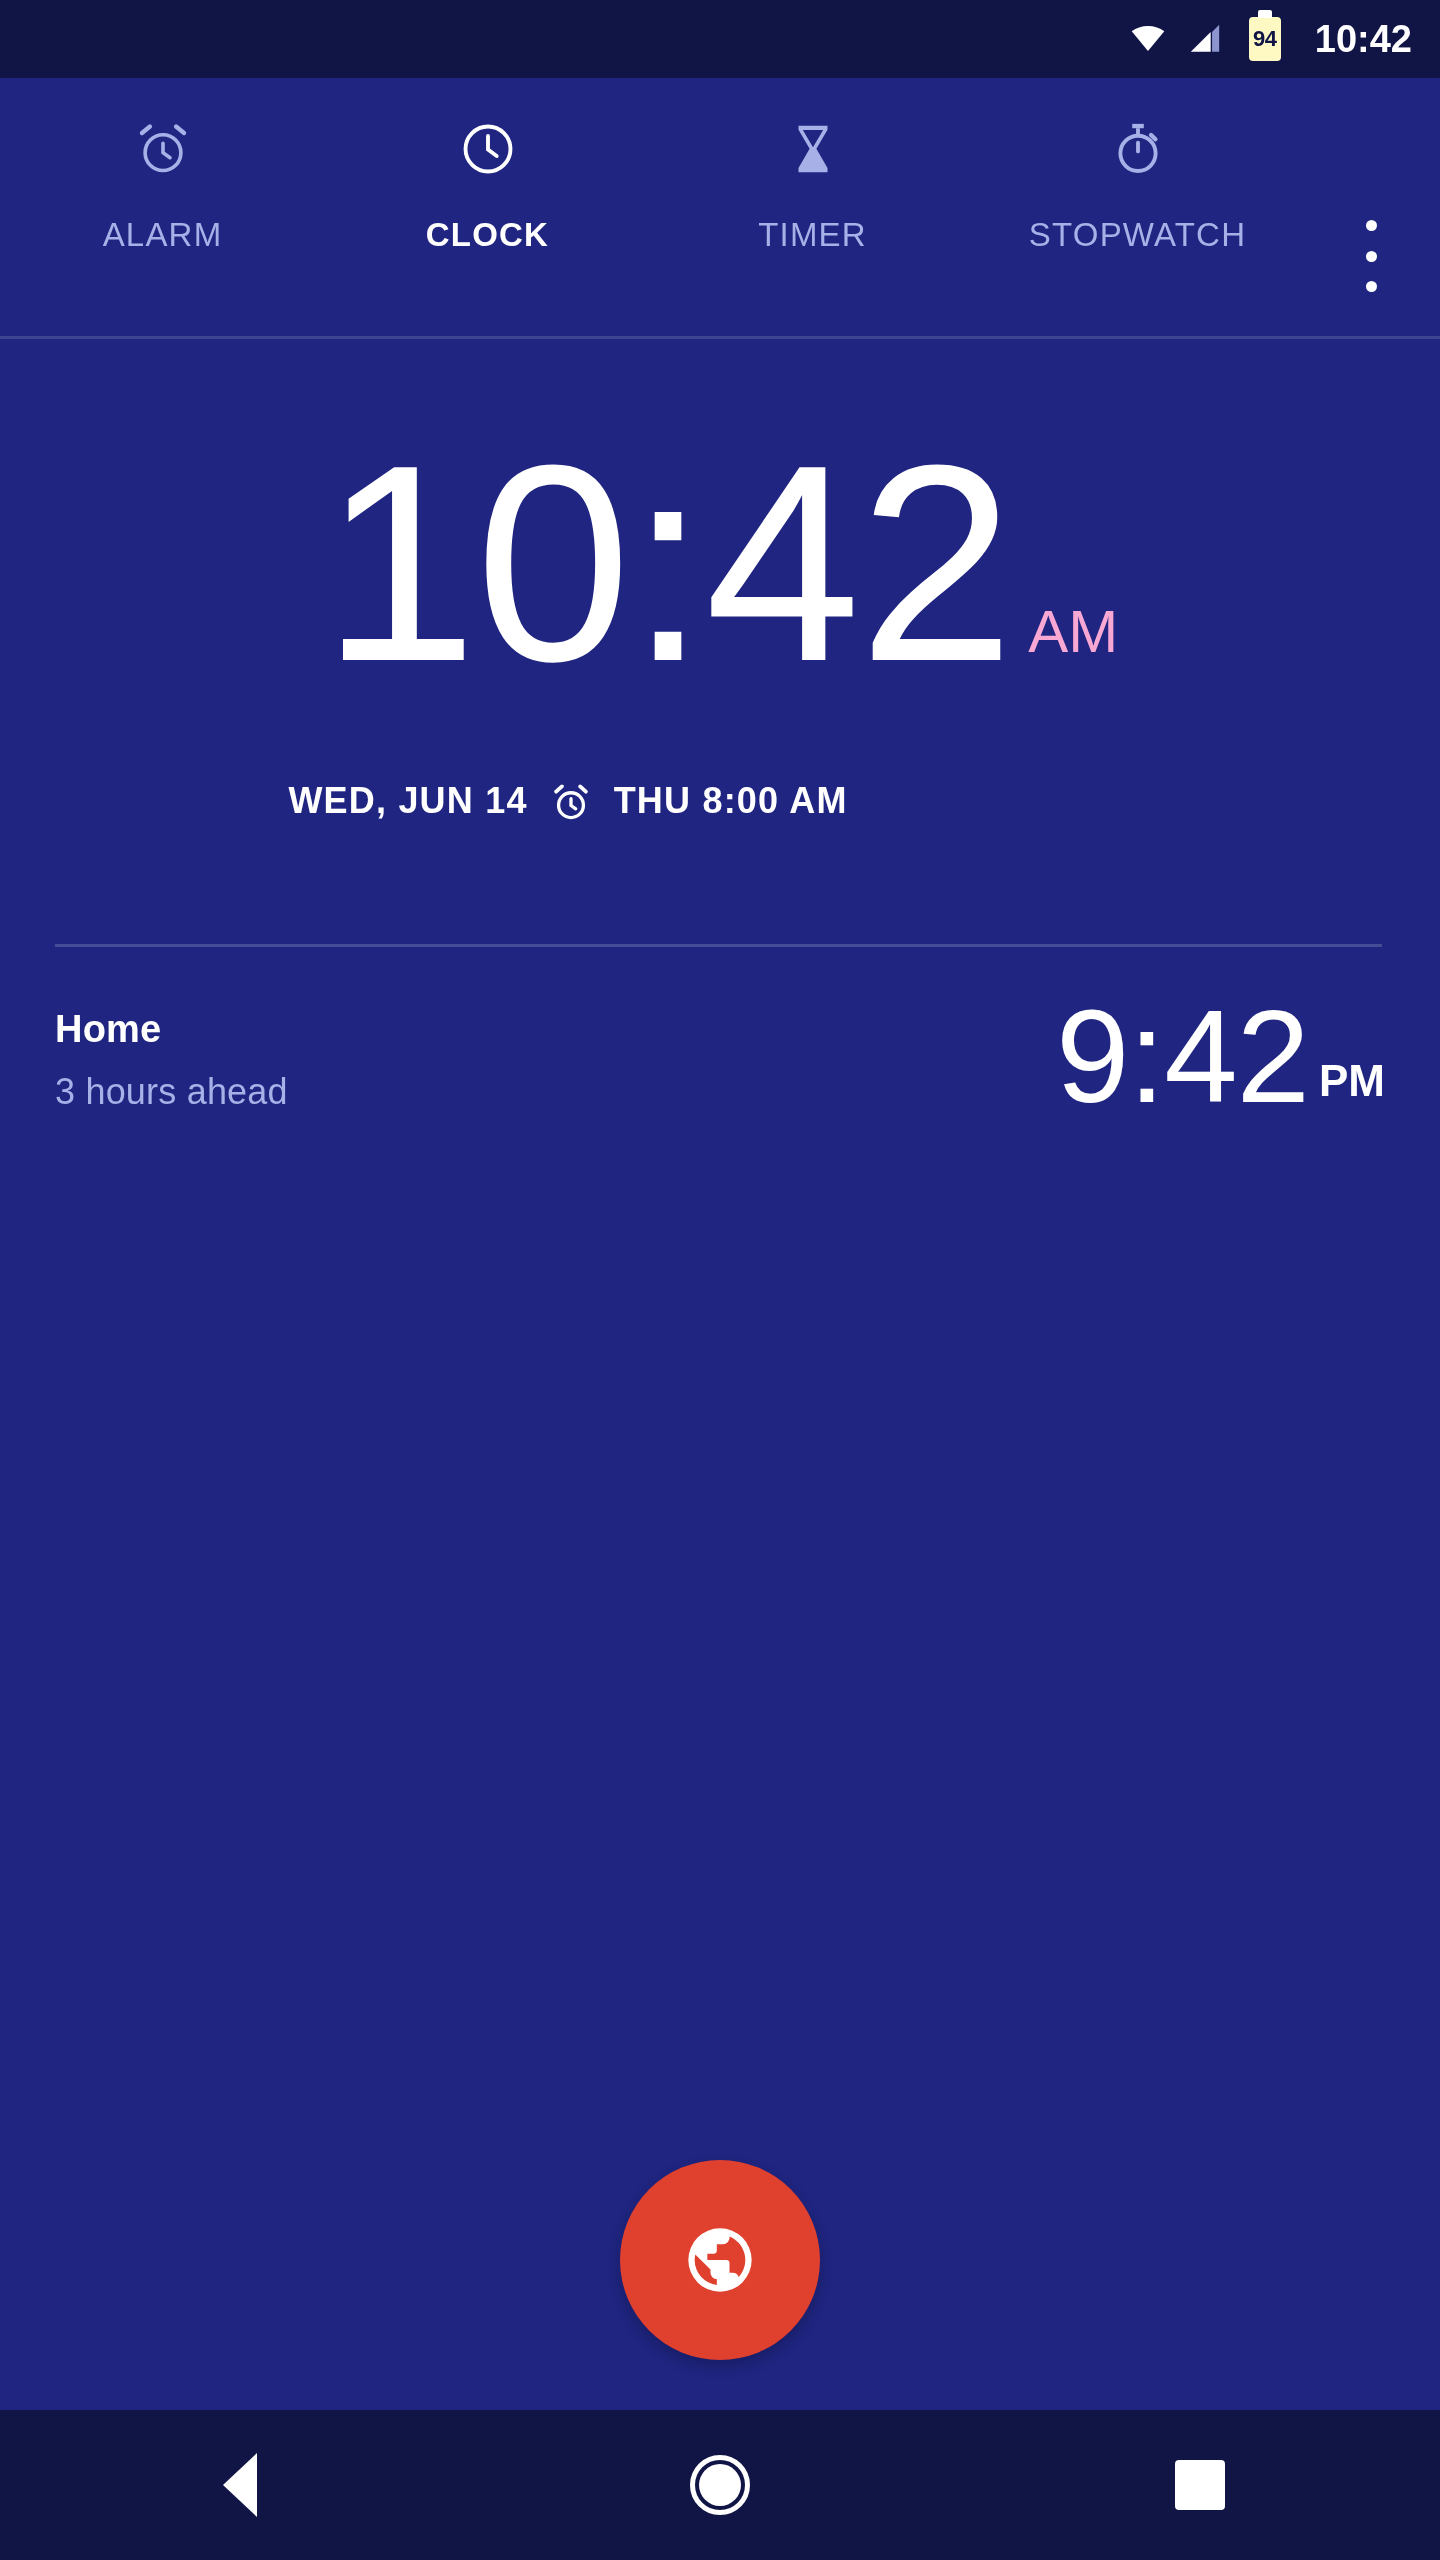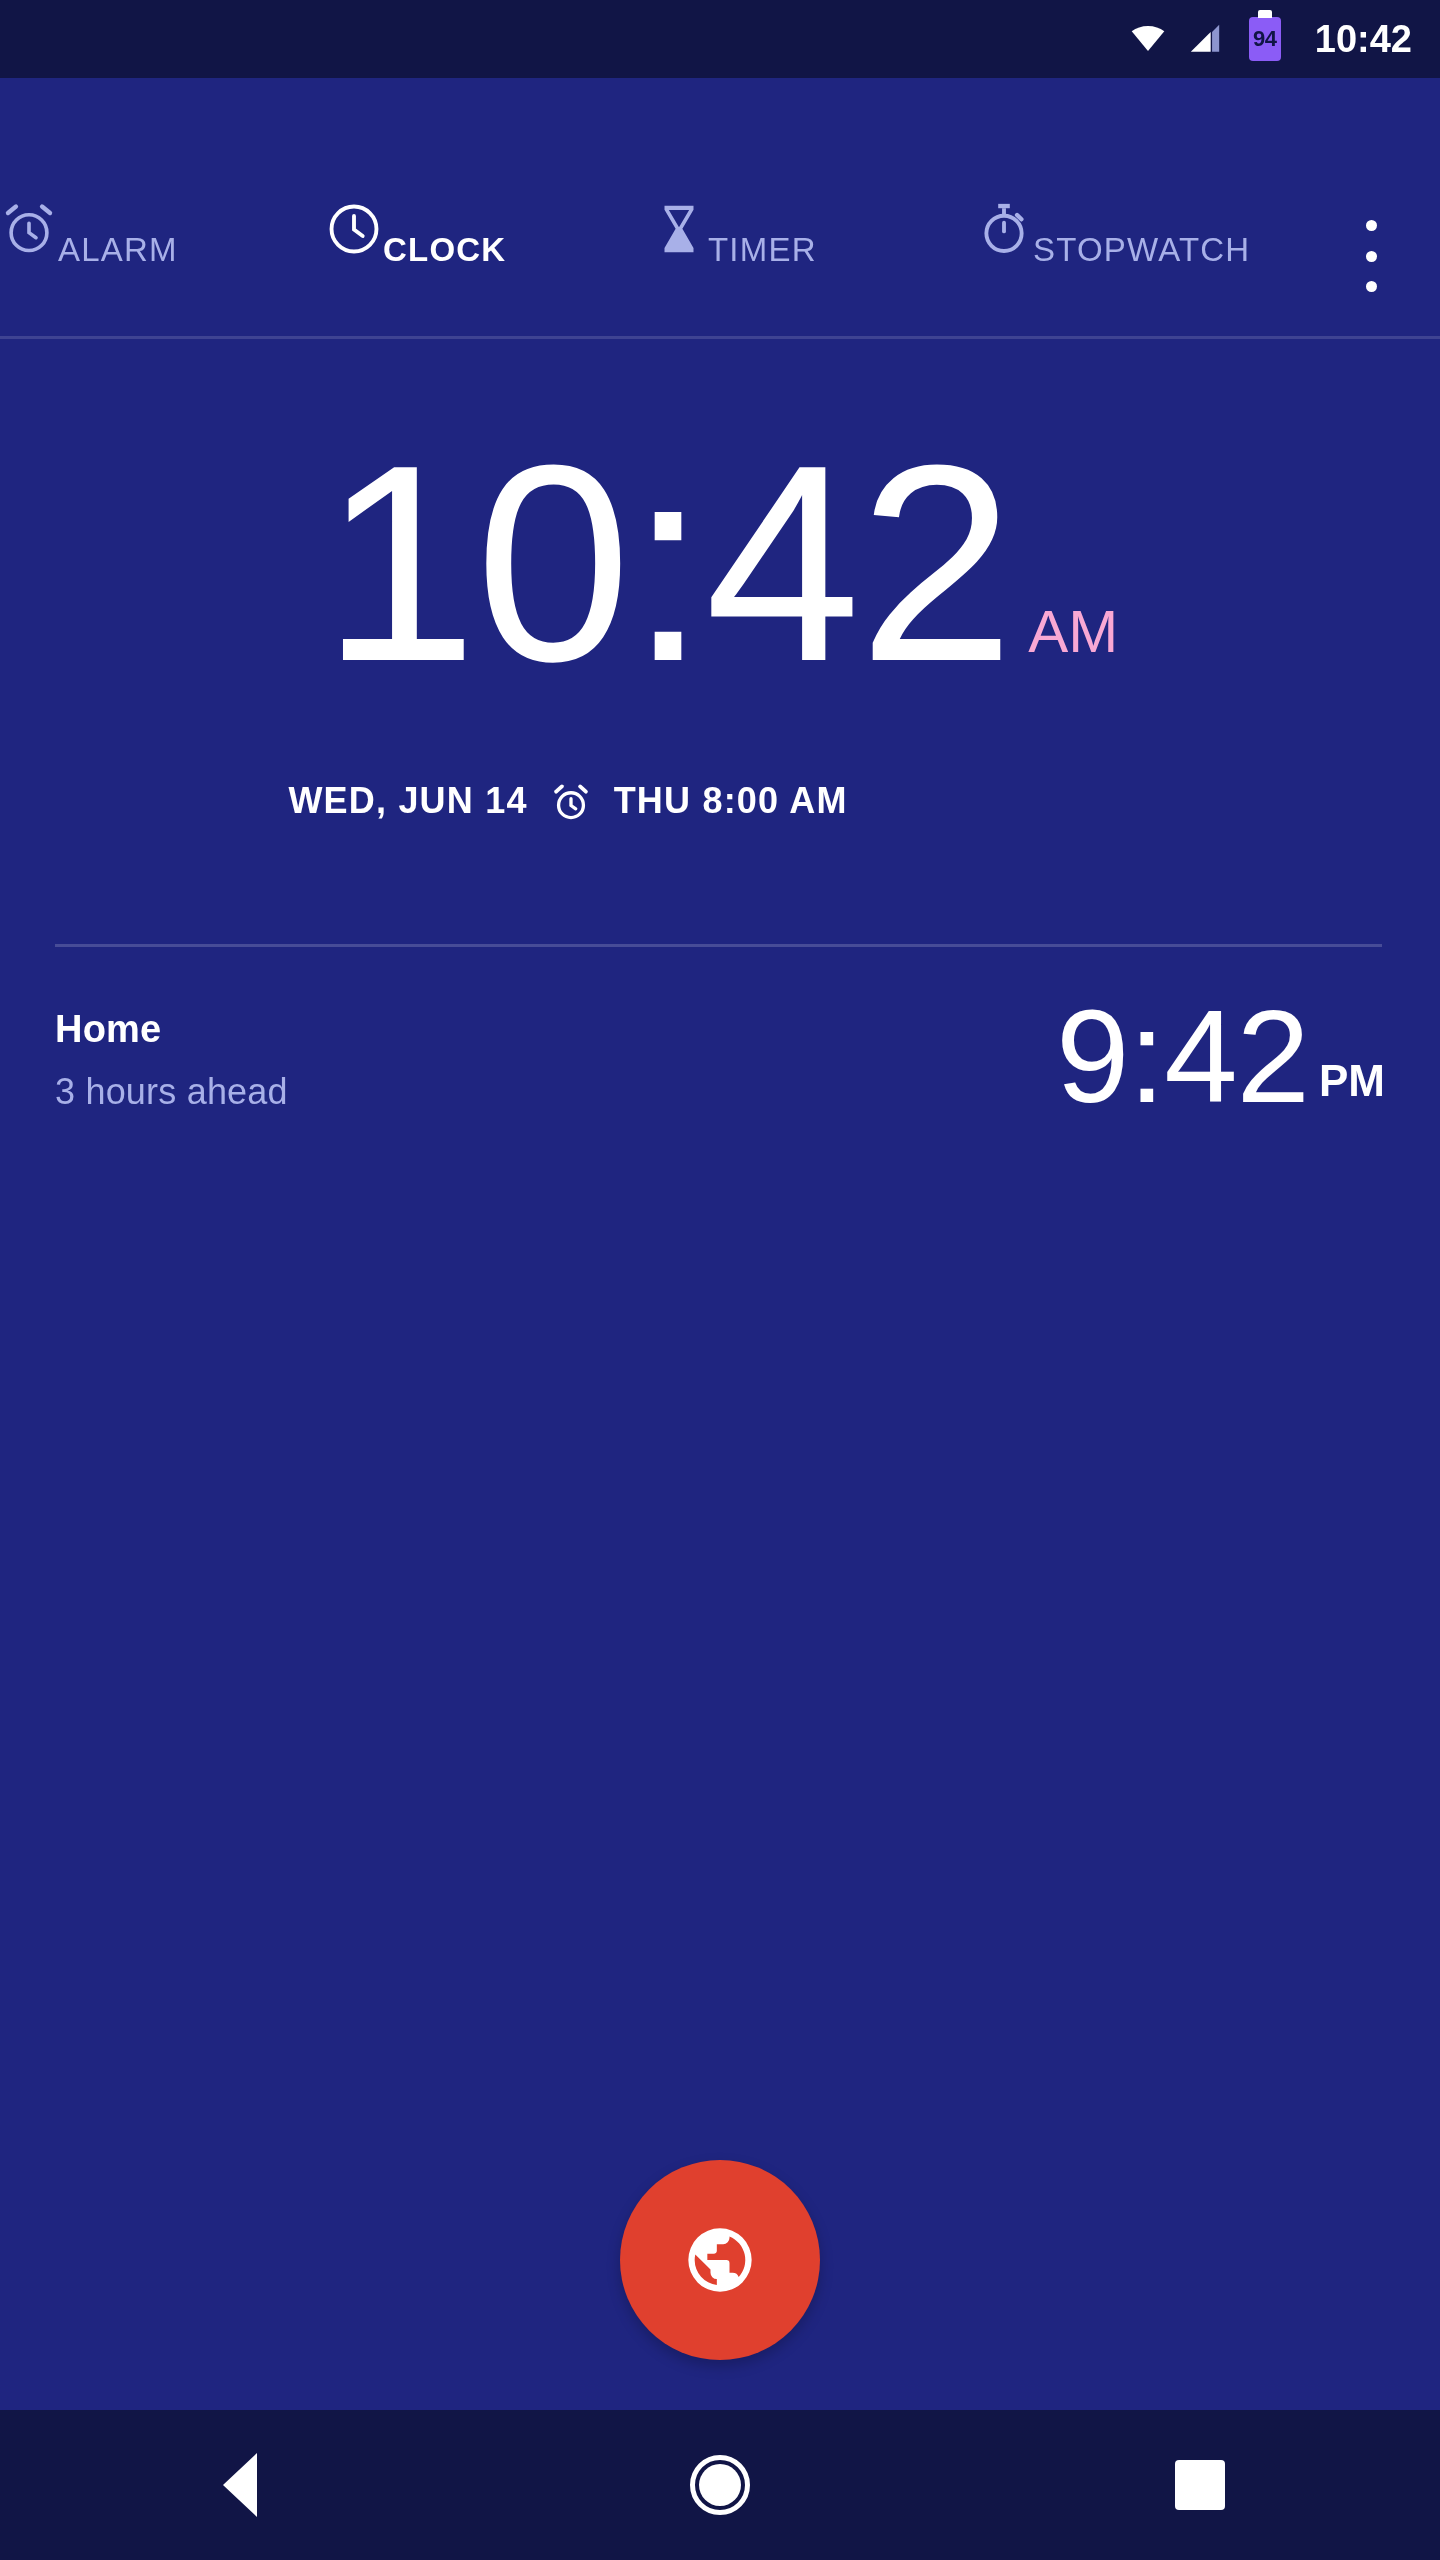--- a/index.html
+++ b/index.html
@@ -22,21 +22,21 @@
     background:#111546;
     display:flex; align-items:center; justify-content:flex-end;
     padding-right:28px;
   }
   .sb-icons { display:flex; align-items:center; gap:16px; }
   .sb-wifi { width:42px; height:34px; display:block; }
   .sb-signal { width:40px; height:34px; display:block; }
   .sb-batt {
     position:relative;
     width:32px; height:44px;
-    background:#8b5cf6;
+    background:#fef9c3;
     border-radius:4px;
     display:flex; align-items:center; justify-content:center;
     margin-left:8px;
   }
   .sb-batt::before {
     content:""; position:absolute;
     top:-7px; left:50%; transform:translateX(-50%);
     width:14px; height:8px;
     background:#ffffff;
     border-radius:2px 2px 0 0;
@@ -57,21 +57,21 @@
     width:1440px; height:260px;
     background:#1f2580;
   }
   #tabs {
     position:absolute; left:0; top:0;
     width:1300px; height:260px;
     display:flex;
   }
   .tab {
     flex:1;
-    display:flex; flex-direction:row;
+    display:flex; flex-direction:column;
     align-items:center; justify-content:flex-start;
     padding-top:42px;
     cursor:pointer;
   }
   .tab-icon { width:58px; height:58px; display:block; }
   .tab-label {
     margin-top:40px;
     font-size:33px;
     letter-spacing:1.2px;
     line-height:1;

